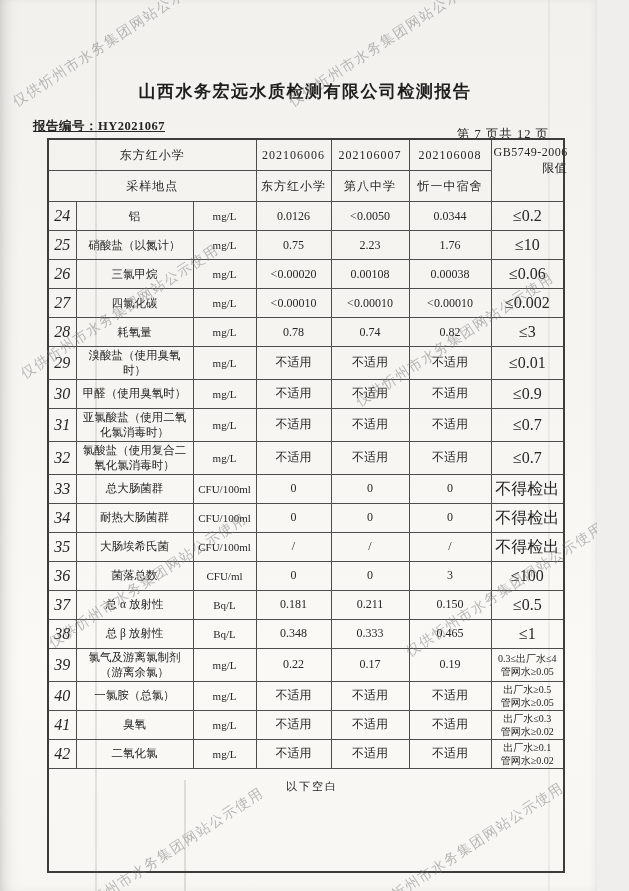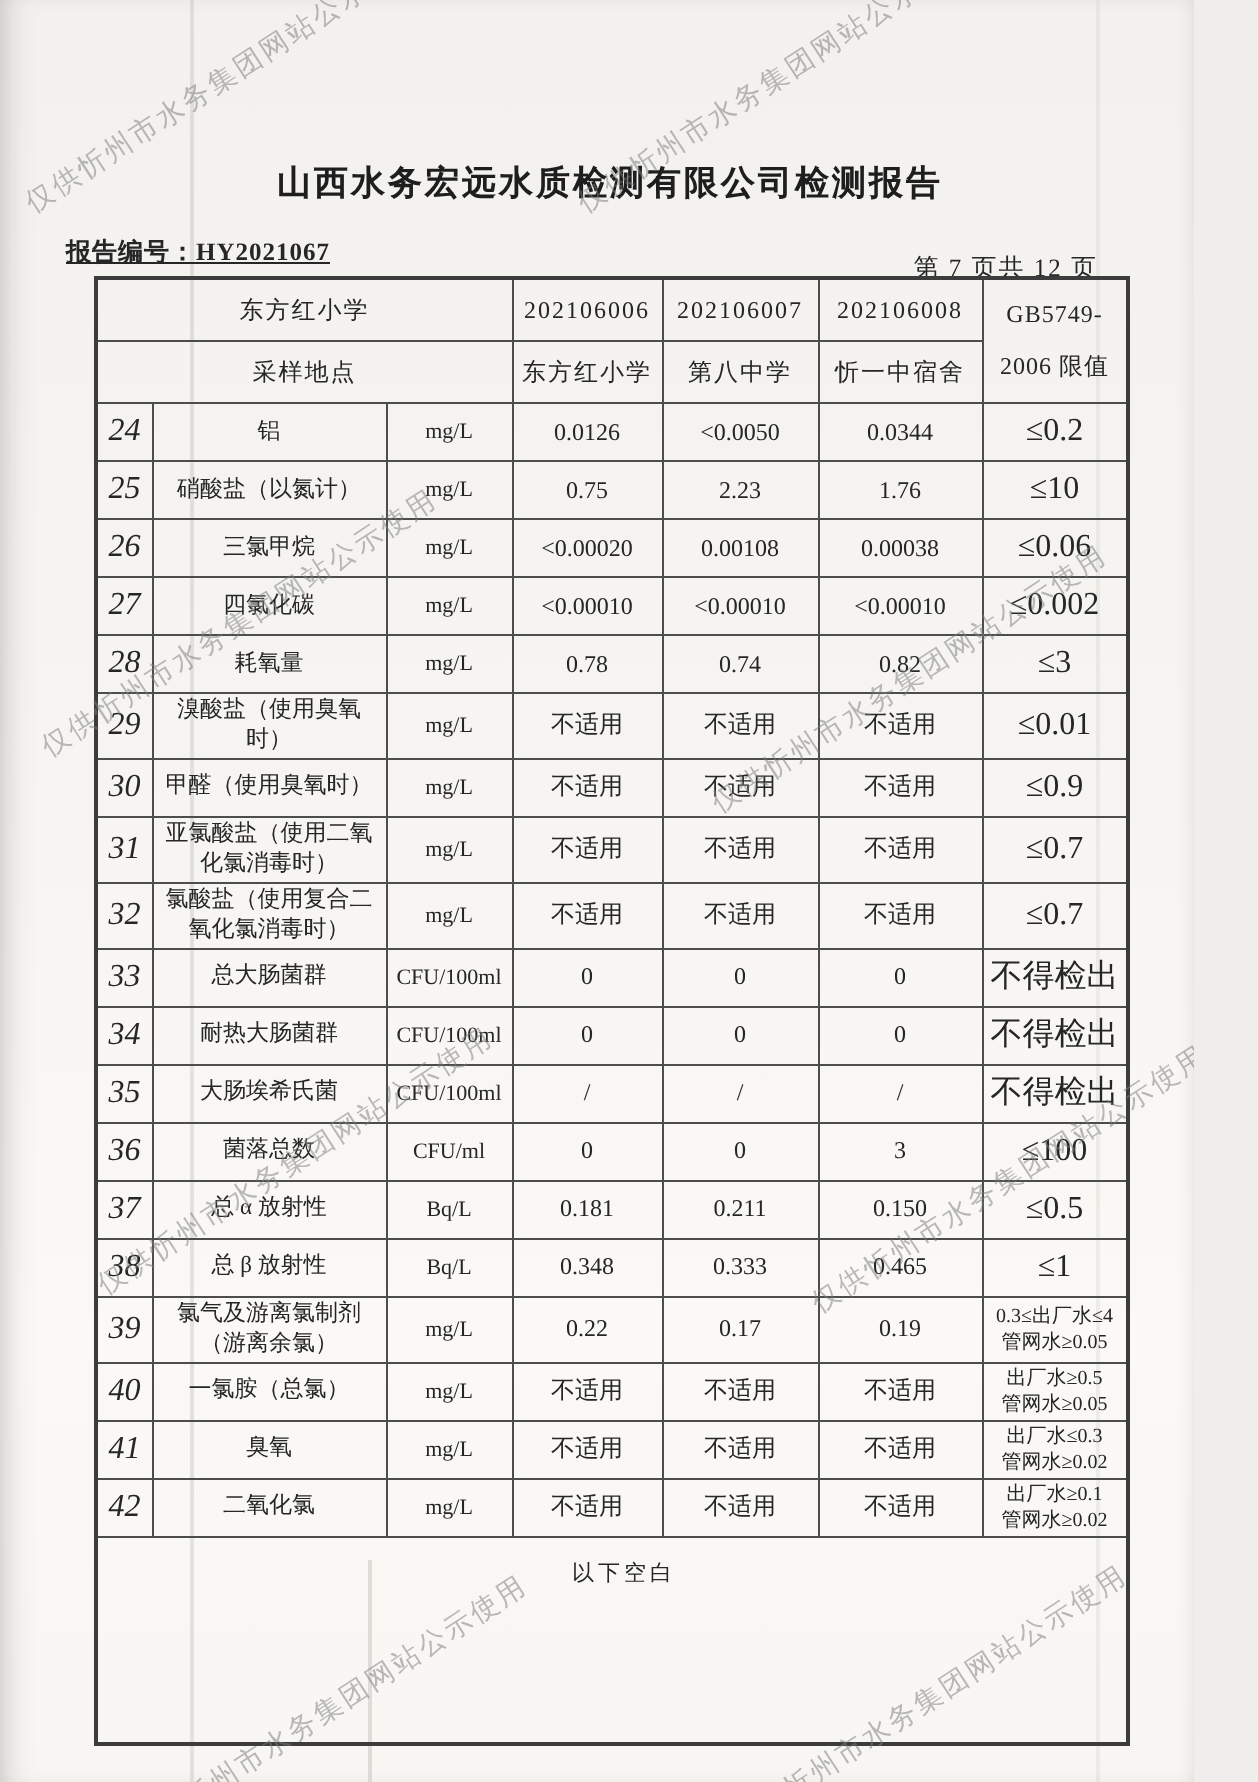--- a/index.html
+++ b/index.html
@@ -47,21 +47,21 @@
   table.report{border:2px solid #3c3c3c;}
   thead td{height:28px;font-size:12px;letter-spacing:1px;}
   tbody td{height:26px;}
   td.c-name{text-align:left;padding-left:5px;font-size:11.5px;white-space:pre-line;line-height:1.3;}
   td.c-unit{font-size:11px;}
   td.c-val{font-size:12px;}
   td.c-limit{font-size:16px;white-space:pre-line;line-height:1.25;}
   td.c-limit.small{font-size:10px;line-height:1.3;letter-spacing:0;}
   td.c-no{font-size:16px;font-style:italic;}
   td.limit-head{font-size:12px;letter-spacing:.5px;}
-  td.limit-head .lh-wrap{display:flex;flex-direction:column;justify-content:space-around;height:52px;}
+  td.limit-head .lh-wrap{display:flex;flex-direction:row;justify-content:space-around;height:52px;}
   tfoot td.blank{
     height:80px;text-align:center;vertical-align:top;
     padding:10px 0 12px 12px;font-size:11px;letter-spacing:2px;
   }
 
   .wm-layer{position:absolute;inset:0;z-index:5;pointer-events:none;}
   .wm{
     position:absolute;white-space:nowrap;
     font-size:14px;letter-spacing:1.5px;
     color:rgba(125,125,125,.52);

